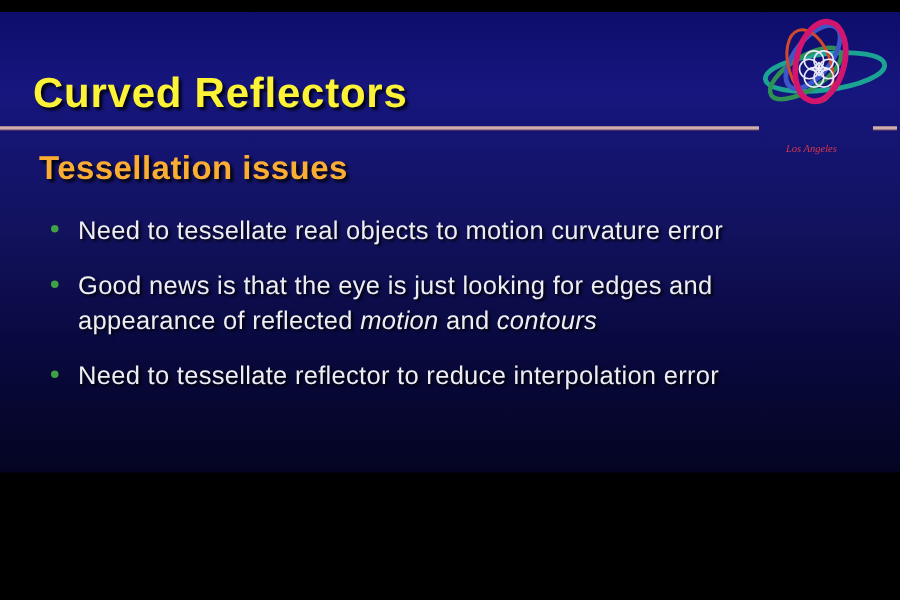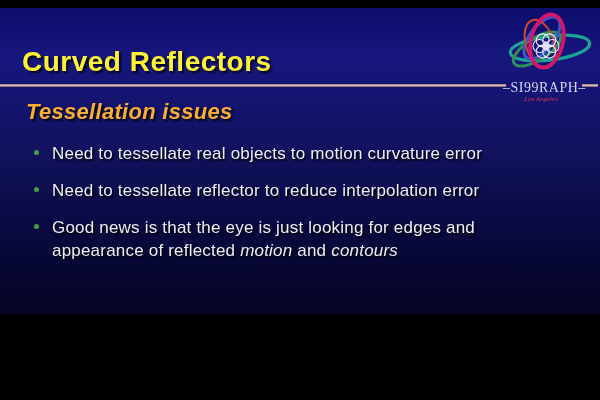--- a/index.html
+++ b/index.html
@@ -22,21 +22,21 @@
   }
   .rule, .rule-dash {
     position:absolute; top:84px; height:3px;
     background:linear-gradient(180deg,#8f6f7c 0%, #e6c6ca 45%, #6d4b58 100%);
   }
   .rule { left:0; width:506px; }
   .rule-dash { left:582px; width:16px; }
 
   .subtitle {
     position:absolute; left:26px; top:99px;
-    font-size:22px; font-weight:700; font-style:italic; letter-spacing:0.3px;
+    font-size:22px; font-weight:700; letter-spacing:0.3px;
     color:#FBAD33; text-shadow:2px 2px 2px rgba(0,0,0,0.85);
     white-space:nowrap;
   }
 
   .bullets { position:absolute; left:34px; top:142px; width:540px; }
   .bullet { display:flex; gap:13px; margin-bottom:14px; }
   .dot {
     flex:none; width:5px; height:5px; border-radius:50%;
     background:#3FA244; margin-top:8px;
   }
@@ -80,39 +80,38 @@
       <circle cx="53.5" cy="39" r="6.5" stroke="#E9E9FB"></circle>
       <circle cx="50.2" cy="44.6" r="6.5" stroke="#E9E9FB"></circle>
       <circle cx="43.7" cy="44.6" r="6.5" stroke="#E9E9FB"></circle>
       <circle cx="40.5" cy="39" r="6.5" stroke="#E9E9FB"></circle>
       <circle cx="43.7" cy="33.4" r="6.5" stroke="#E9E9FB"></circle>
       <circle cx="50.2" cy="33.4" r="6.5" stroke="#E9E9FB"></circle>
       <rect x="44" y="36" width="6" height="6" transform="rotate(45 47 39)" stroke="#E9E9FB"></rect>
     </g>
   </svg>
 
-  <div class="logo-wordmark">–<span>SI99RAPH</span>–</div>
   <div class="logo-city">Los Angeles</div>
 
   <div class="subtitle">Tessellation issues</div>
 
   <div class="bullets">
 
     <div class="bullet">
       <span class="dot"></span>
       <span class="btext">Need to tessellate real objects to motion curvature error</span>
     </div>
 
     <div class="bullet">
       <span class="dot"></span>
-      <span class="btext">Need to tessellate reflector to reduce interpolation error</span>
+      <span class="btext"><span>Good news is that the eye is just looking for edges and</span><br><span>appearance of reflected </span><em>motion</em><span> and </span><em>contours</em></span>
     </div>
 
     <div class="bullet">
       <span class="dot"></span>
-      <span class="btext"><span>Good news is that the eye is just looking for edges and</span><br><span>appearance of reflected </span><em>motion</em><span> and </span><em>contours</em></span>
+      <span class="btext">Need to tessellate reflector to reduce interpolation error</span>
     </div>
 
   </div>
 
   <div class="letterbox bottom"></div>
 
 </div>
 
 </body></html>

